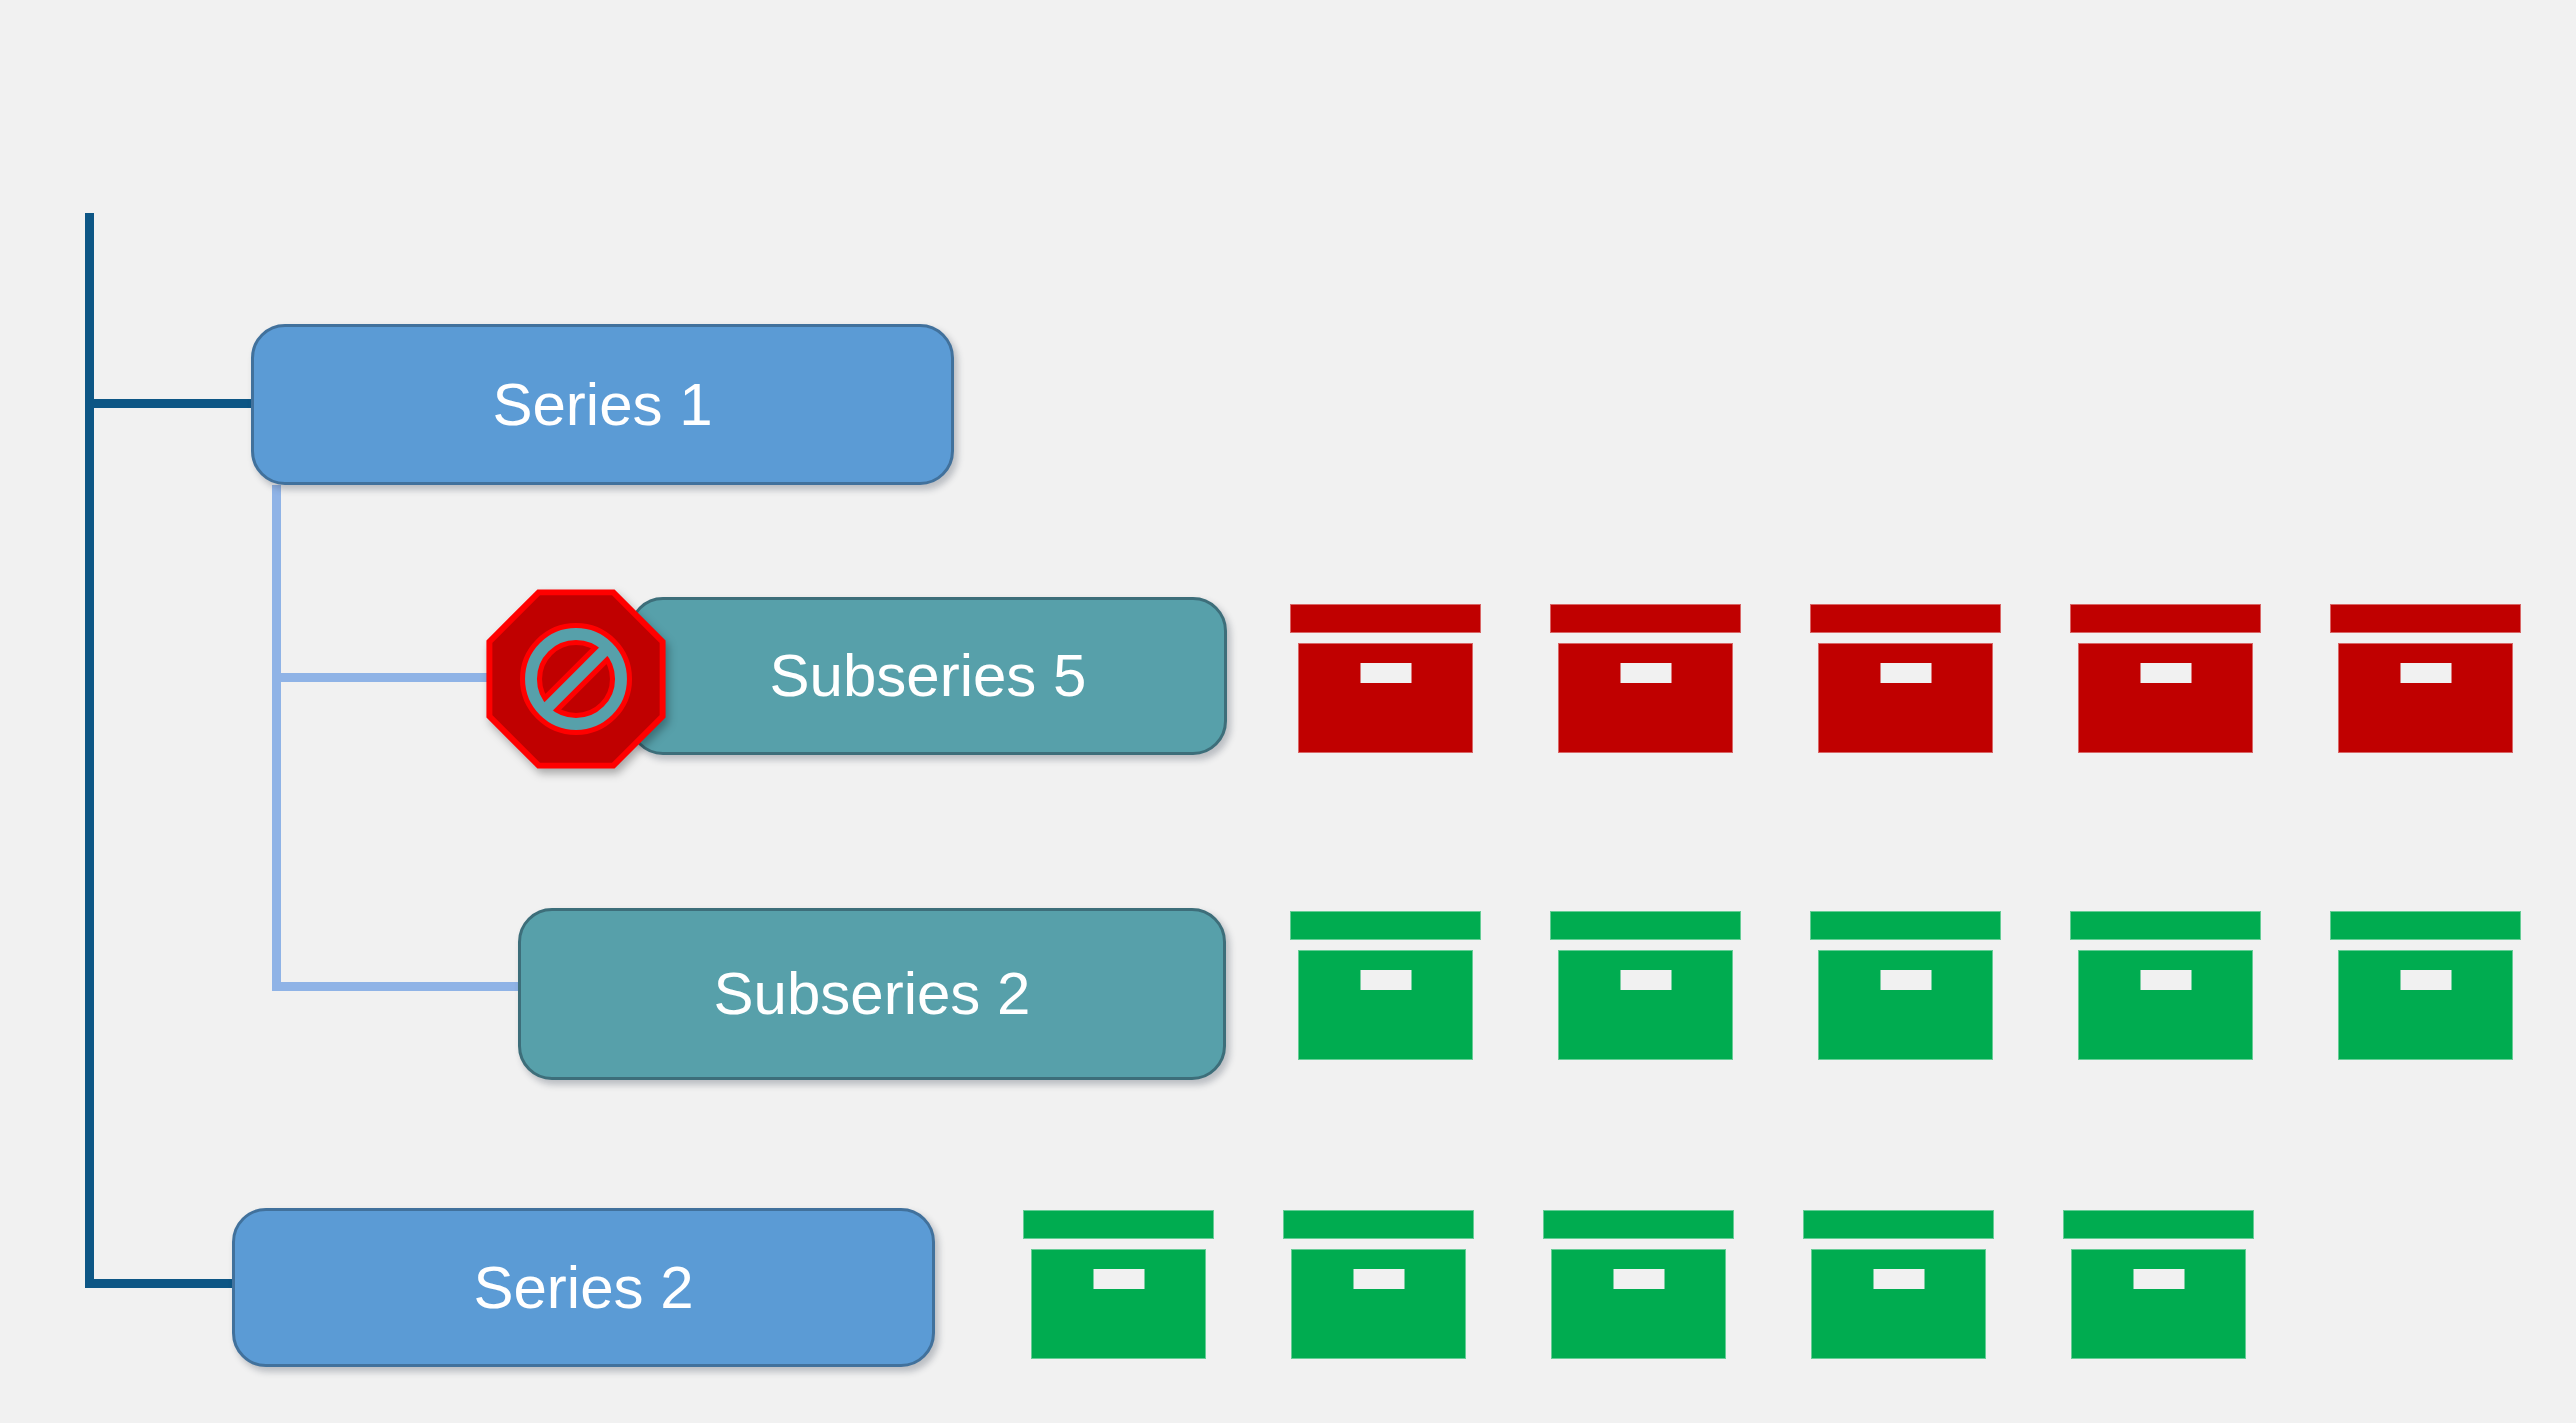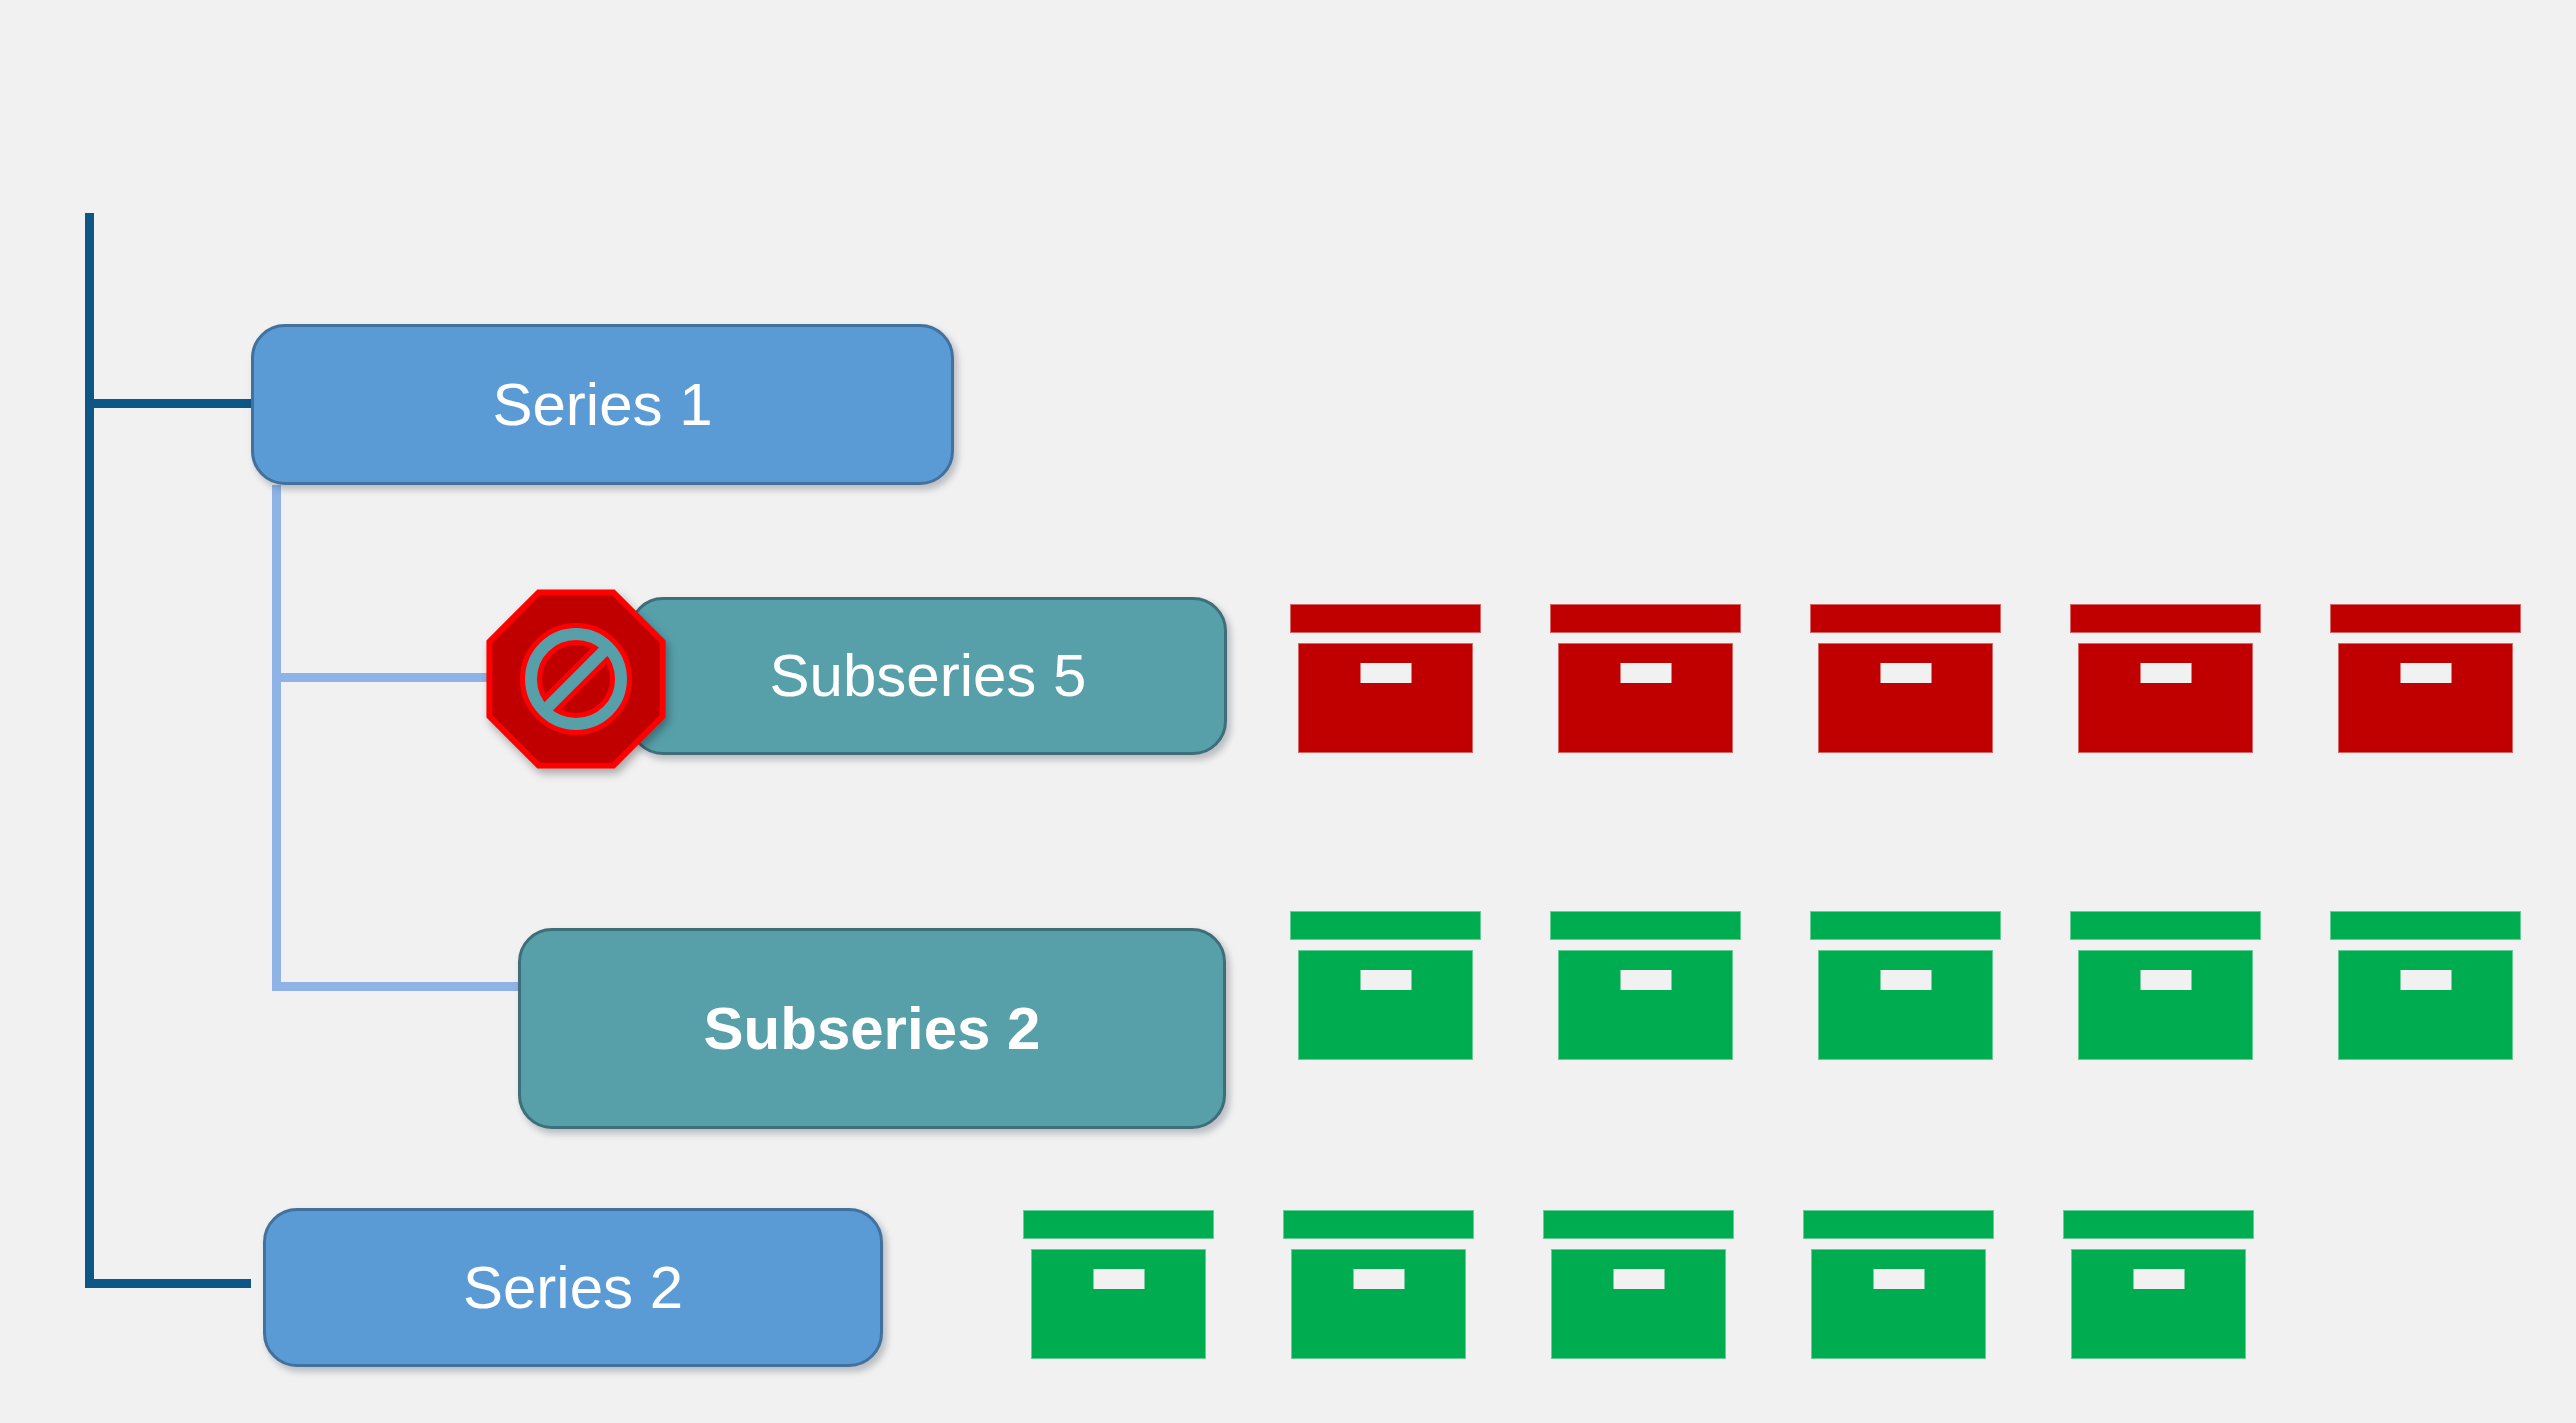--- a/index.html
+++ b/index.html
@@ -44,22 +44,22 @@
     background: var(--series-fill, #5B9BD5);
     border: 3.4px solid var(--series-border, #41719C);
   }
   .lvl-subseries {
     background: var(--subseries-fill, #57A0AA);
     border: 3.4px solid var(--subseries-border, #3D6E7A);
   }
   #node-collection  { left: 67px;  top: 53px;   width: 703px; height: 161px; }
   #node-series-1    { left: 251px; top: 324px;  width: 703px; height: 161px; }
   #node-subseries-1 { left: 629px; top: 597px;  width: 598px; height: 158px; }
-  #node-subseries-2 { left: 518px; top: 928px; width: 708px; height: 201px; font-weight: bold; }
-  #node-series-2    { left: 263px; top: 1208px; width: 620px; height: 159px; }
+  #node-subseries-2 { left: 518px; top: 908px; width: 708px; height: 172px; }
+  #node-series-2    { left: 232px; top: 1208px; width: 703px; height: 159px; }
 
   
   #no-entry-wrap {
     position: absolute; left: 486px; top: 589px;
     width: 180px; height: 180px;
     filter: drop-shadow(3.4px 5.1px 4.2px rgba(0,0,0,0.30));
   }
   #no-entry-wrap svg { display: block; width: 100%; height: 100%; }
 
   

